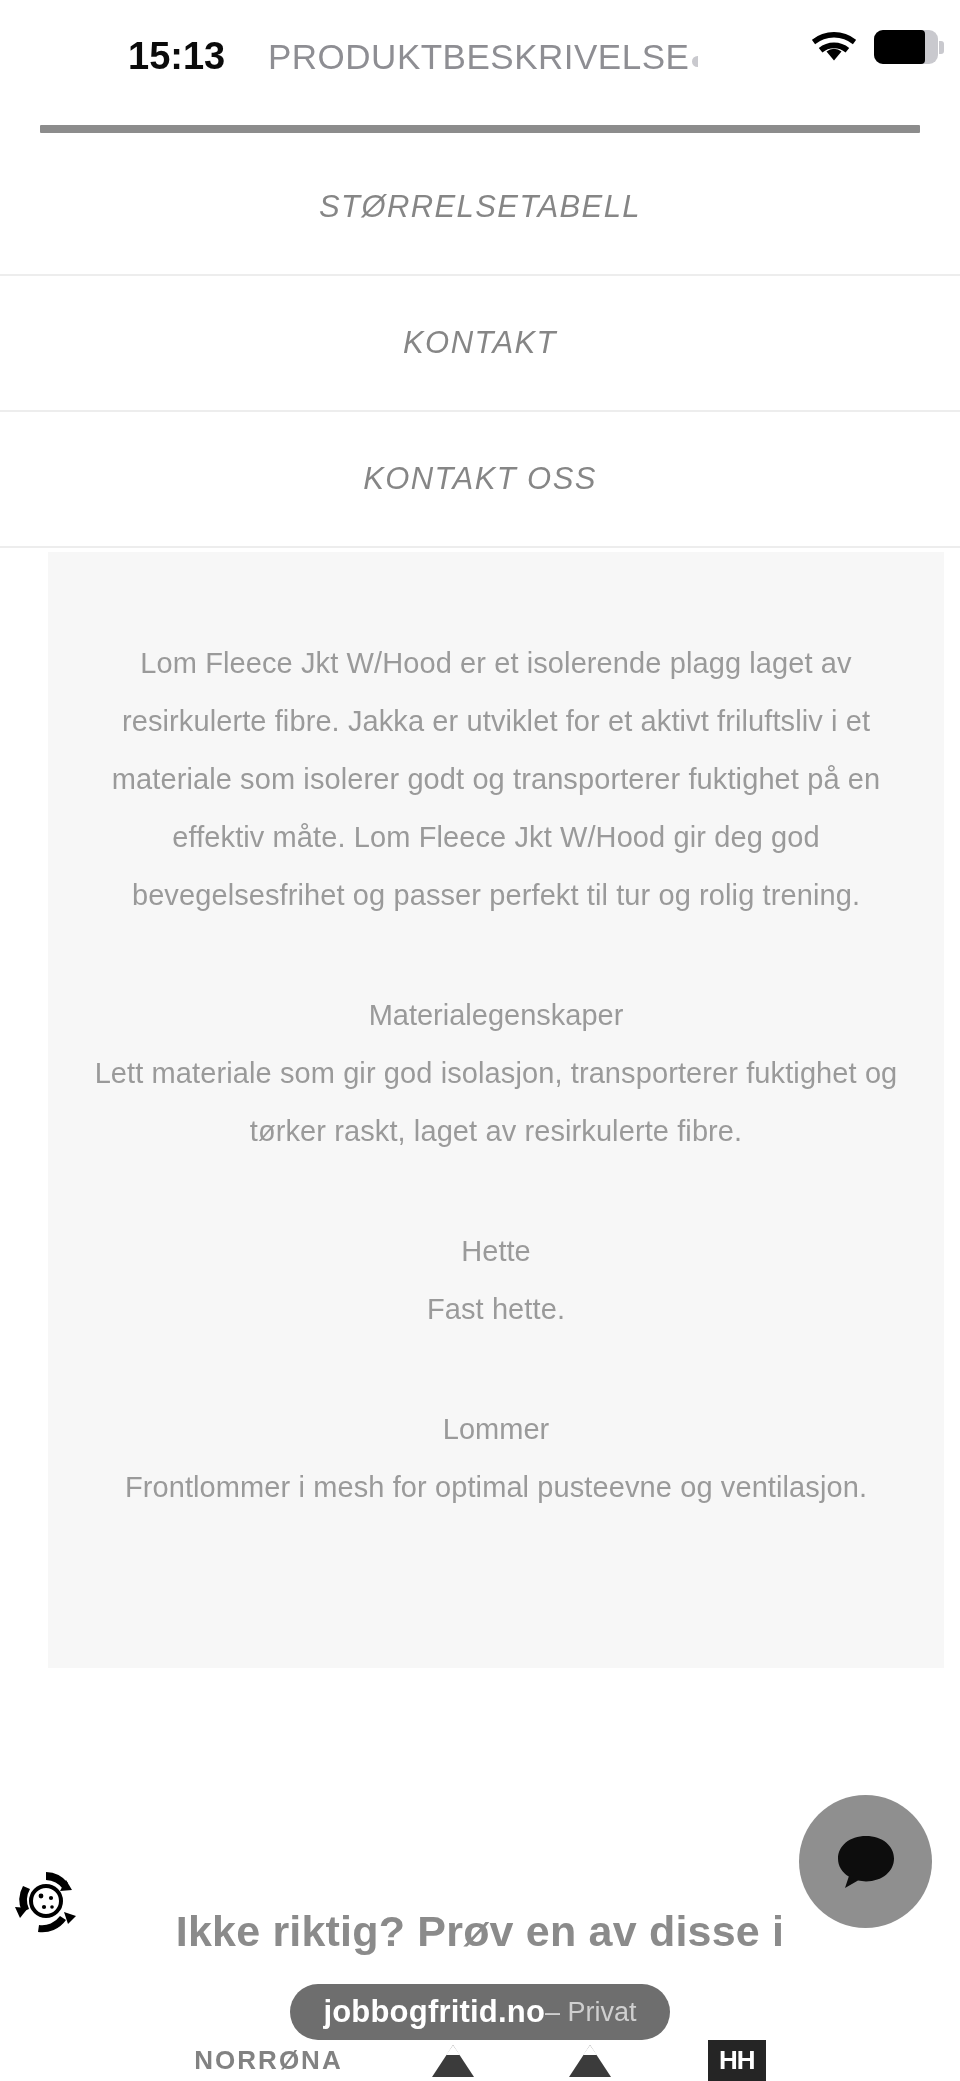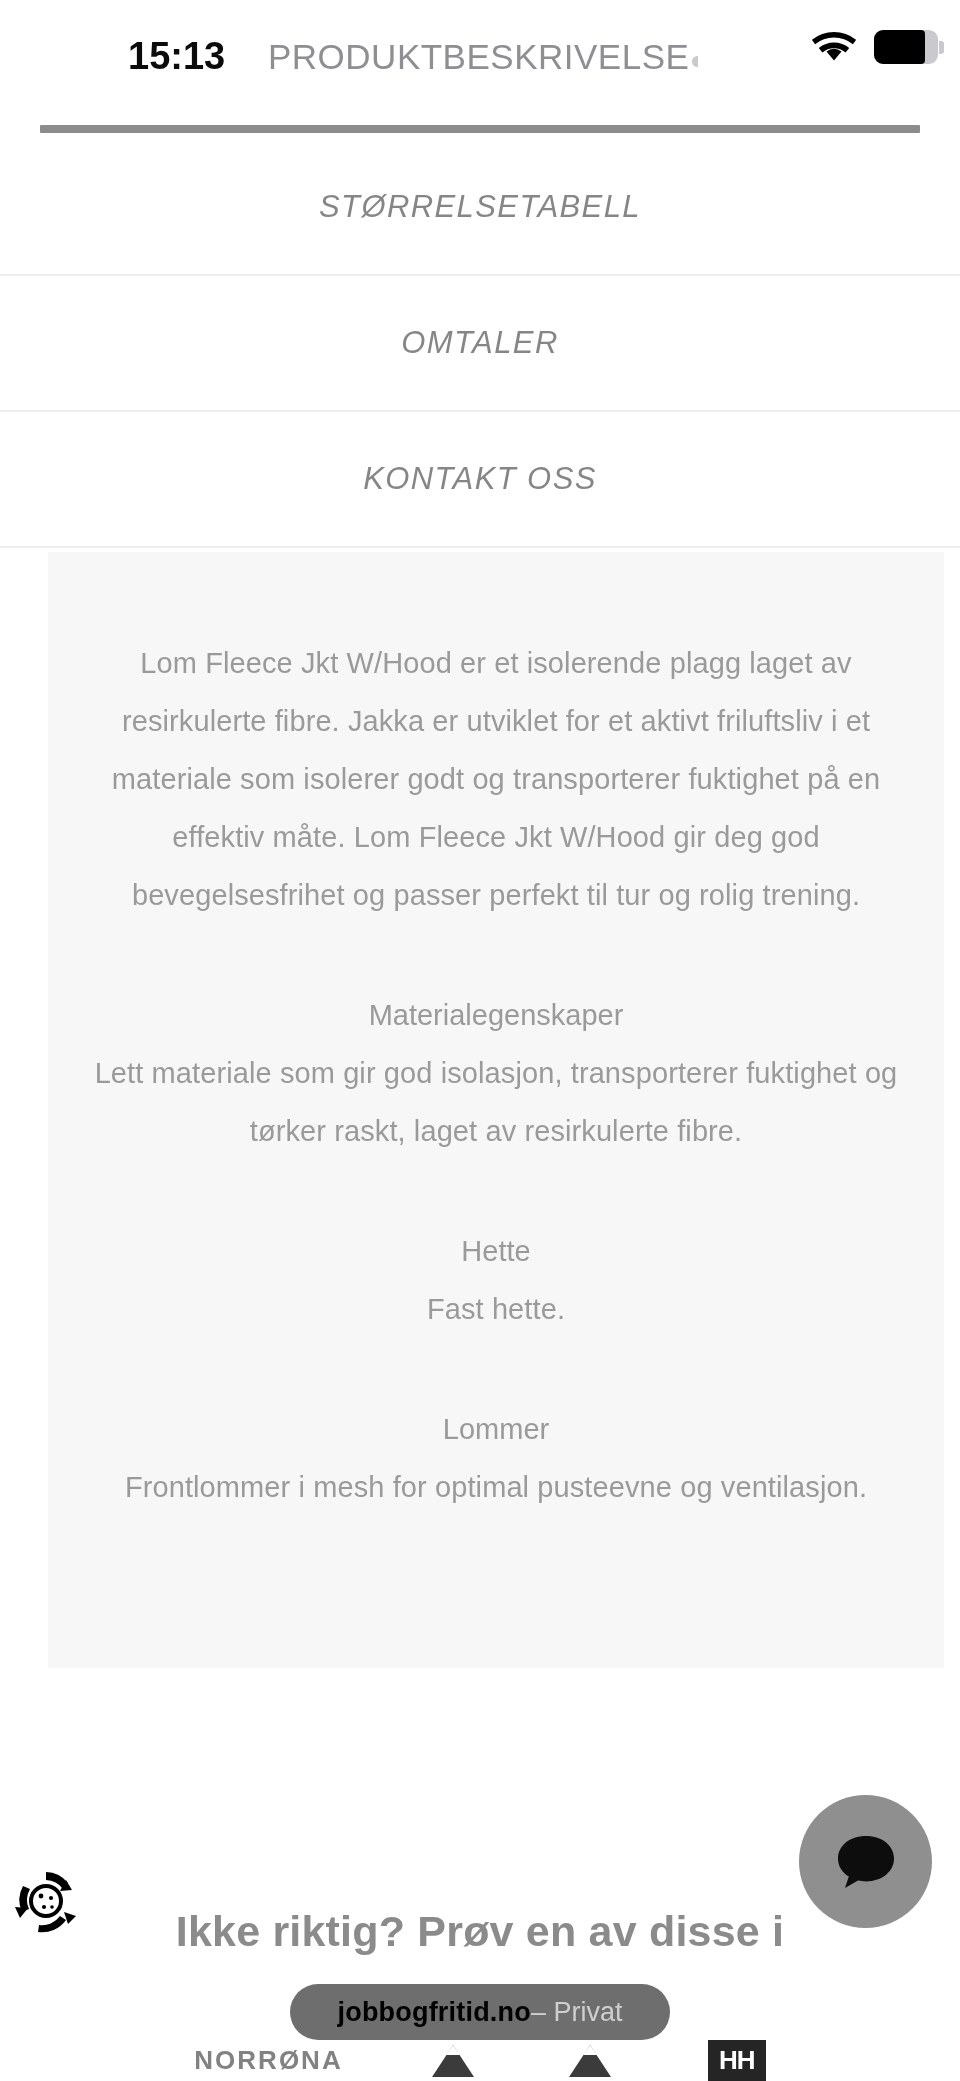--- a/index.html
+++ b/index.html
@@ -277,22 +277,22 @@
     height: 56px;
     border-radius: 28px;
     background: #6e6e6e;
     display: flex;
     align-items: center;
     justify-content: center;
     z-index: 20;
     box-sizing: border-box;
   }
   .url-text {
-    color: #000000;
-    font-size: 27px;
+    color: #ffffff;
+    font-size: 31px;
     font-weight: 600;
     letter-spacing: 0.2px;
   }
   .url-mode {
     color: #cfcfcf;
     font-size: 27px;
     font-weight: 400;
   }
 </style>
 </head>
@@ -324,21 +324,21 @@
   </div>
 </div>
 
 <div class="loadbar"></div>
 
 <div class="tabs">
   <div class="tab-row">
     <span class="tab-label">STØRRELSETABELL</span>
   </div>
   <div class="tab-row">
-    <span class="tab-label">OMTALER</span>
+    <span class="tab-label">KONTAKT</span>
   </div>
   <div class="tab-row">
     <span class="tab-label">KONTAKT OSS</span>
   </div>
 </div>
 
 <div class="desc-panel">
   <p class="desc-text">Lom Fleece Jkt W/Hood er et isolerende plagg laget av resirkulerte fibre. Jakka er utviklet for et aktivt friluftsliv i et materiale som isolerer godt og transporterer fuktighet på en effektiv måte. Lom Fleece Jkt W/Hood gir deg god bevegelsesfrihet og passer perfekt til tur og rolig trening.</p>
 
   <div class="desc-block">

